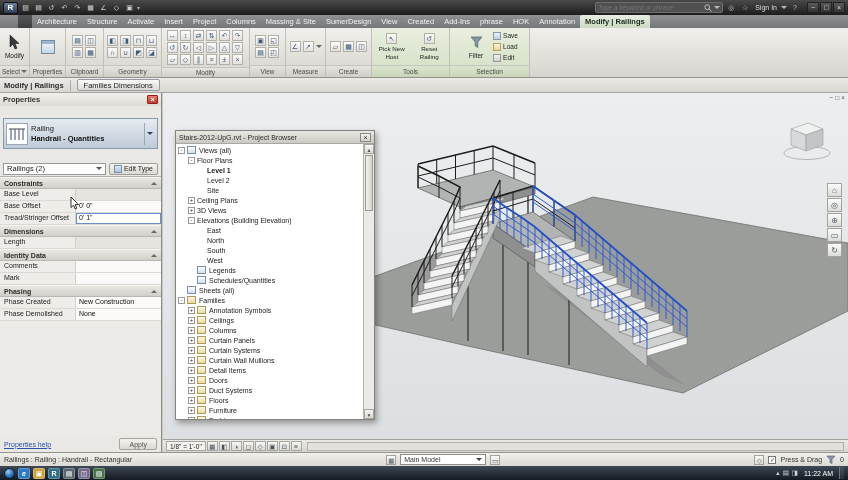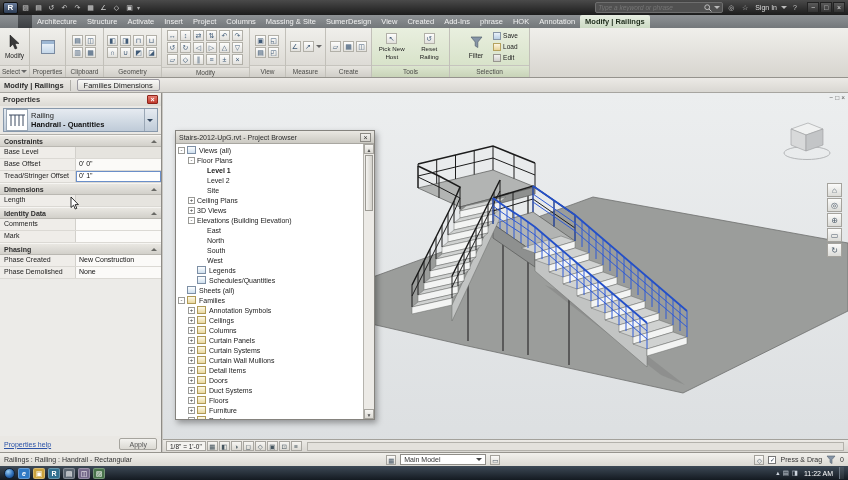--- a/index.html
+++ b/index.html
@@ -51,21 +51,21 @@
   
   .optbar { position:absolute; top:78px; left:0; right:0; height:15px; background:linear-gradient(#eceae6,#d9d7d2); border-bottom:1px solid #a7a5a0; display:flex; align-items:center; font-size:7.5px; gap:6px; padding-left:4px; }
   .ctxlabel { font-weight:bold; color:#2c2c2c; }
   .vdiv { width:1px; height:11px; background:#b0aea8; }
   .actbtn { height:12px; line-height:11px; padding:0 6px; background:linear-gradient(#fafaf8,#dcdad5); border:1px solid #9a98a0; border-radius:2px; color:#222; }
 
   
   .props { position:absolute; top:93px; left:0; width:162px; height:359px; background:#eae8e4; border-right:1px solid #8e8c87; display:flex; flex-direction:column; }
   .phead { height:13px; display:flex; align-items:center; padding:0 3px; font-size:7.5px; font-weight:bold; color:#333; background:linear-gradient(#f2f0ec,#dcdad4); }
   .pclose { margin-left:auto; width:11px; height:9px; background:linear-gradient(#e57b70,#c0392b); border:1px solid #8e2419; color:#fff; font-size:7px; line-height:8px; text-align:center; border-radius:1px; }
-  .typesel { margin:2px 3px; height:24px; background:linear-gradient(#e6ebf1,#bfcbd8); border:1px solid #8798ab; display:flex; align-items:center; padding:2px; gap:3px; }
+  .typesel { margin:12px 3px; height:31px; background:linear-gradient(#e6ebf1,#bfcbd8); border:1px solid #8798ab; display:flex; align-items:center; padding:2px; gap:3px; }
   .tthumb { width:22px; height:22px; background:#fff; border:1px solid #9aa7b5; display:flex; align-items:center; justify-content:center; flex:none; }
   .ttext { flex:1; overflow:hidden; line-height:1.25; }
   .ttext .l1 { font-size:7.5px; color:#222; }
   .ttext .l2 { font-size:7.5px; color:#111; font-weight:bold; white-space:nowrap; }
   .tcarbox { width:11px; height:22px; border-left:1px solid #9aa7b5; display:flex; align-items:center; justify-content:center; flex:none; }
   .selrow { height:15px; display:flex; align-items:center; padding:0 3px; gap:3px; }
   .railsel { flex:1; height:12px; background:#fdfdfc; border:1px solid #9a98a0; display:flex; align-items:center; padding:0 3px; font-size:7.5px; }
   .railsel .car { margin-left:auto; border-top-color:#555; }
   .etbtn { height:12px; display:flex; align-items:center; gap:2px; padding:0 4px; background:linear-gradient(#f6f5f2,#dbd9d3); border:1px solid #a09e98; font-size:7px; border-radius:2px; }
   .etic { width:8px; height:8px; background:linear-gradient(#dfe8f2,#aec4da); border:1px solid #7b8ea4; }
@@ -377,20 +377,30 @@
           </svg>
       </span>
       <span class="ttext">
         <div class="l1">Railing</div>
         <div class="l2">Handrail - Quantities</div>
       </span>
       <span class="tcarbox">
           <span class="car" style="border-top-color:#33455c"></span>
         </span>
     </div>
+    <div class="selrow">
+      <span class="railsel">
+          <span>Railings (2)</span>
+          <span class="car"></span>
+        </span>
+      <span class="etbtn">
+          <span class="etic"></span>
+          <span>Edit Type</span>
+        </span>
+    </div>
     <div class="pgrid">
       <div class="pgh">
           <span>Constraints</span>
           <span class="chev"></span>
         </div>
       <div class="prow">
           <div class="pl">Base Level</div>
           <div class="pv dis"></div>
         </div>
       <div class="prow">

